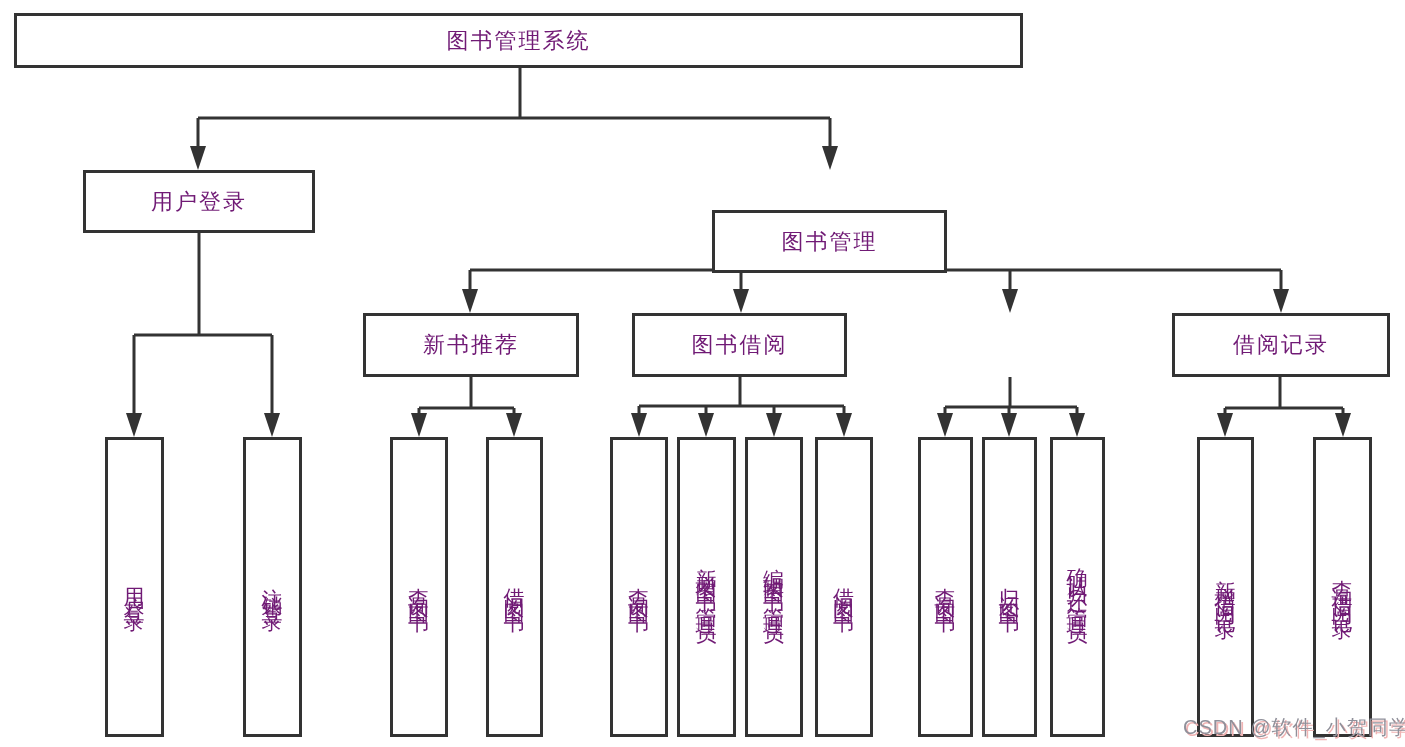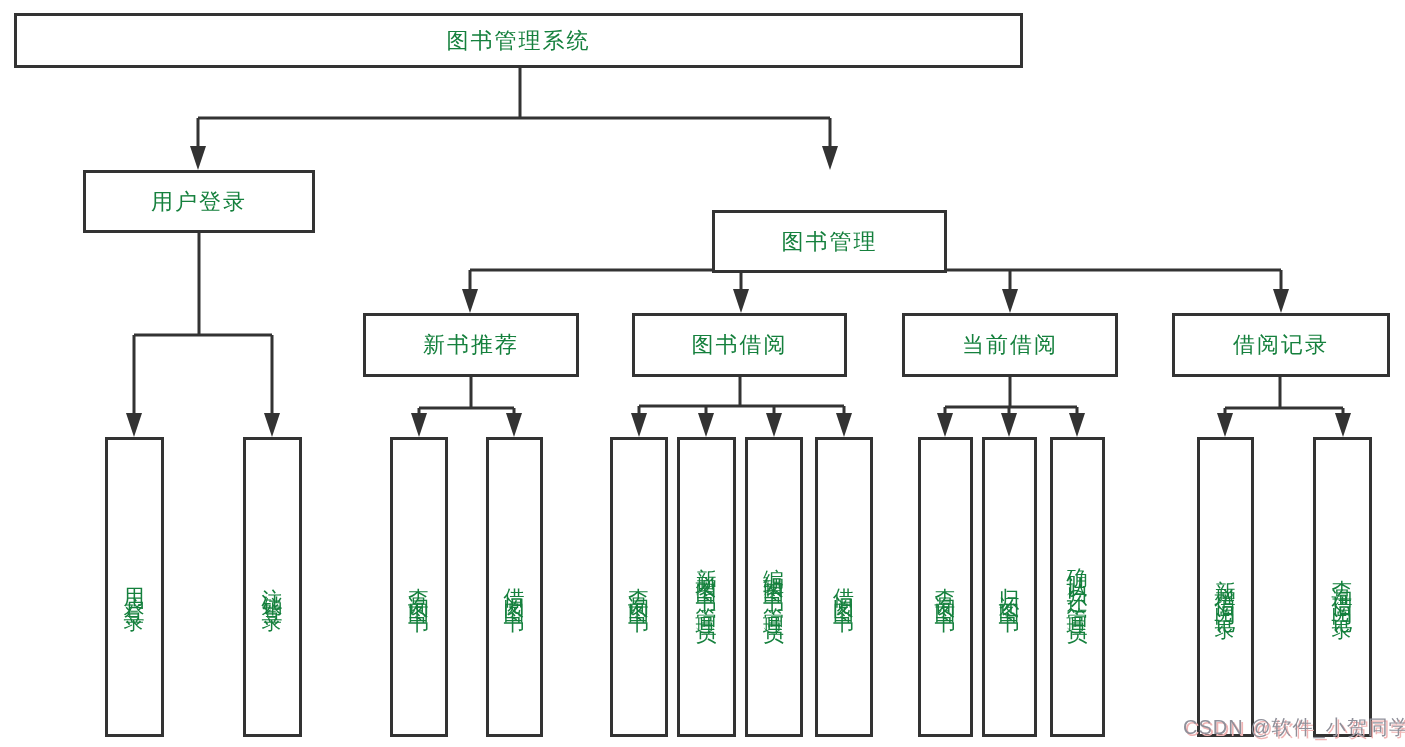--- a/index.html
+++ b/index.html
@@ -24,21 +24,21 @@
     z-index: 1;
   }
   .node {
     position: absolute;
     box-sizing: border-box;
     border: 3px solid #333333;
     background: #ffffff;
     display: flex;
     align-items: center;
     justify-content: center;
-    color: #15803d;
+    color: #701a75;
     z-index: 2;
   }
   .node-h {
     font-size: 22px;
     letter-spacing: 2px;
     white-space: nowrap;
   }
   .node-v {
     font-size: 21px;
   }
@@ -116,23 +116,20 @@
   <div class="node node-h" style="left:712px; top:170px; width:235px; height:63px;margin-top:40px;">
     <span>图书管理</span>
   </div>
 
   <div class="node node-h" style="left:363px; top:313px; width:216px; height:64px;">
     <span>新书推荐</span>
   </div>
   <div class="node node-h" style="left:632px; top:313px; width:215px; height:64px;">
     <span>图书借阅</span>
   </div>
-  <div class="node node-h" style="left:902px; top:313px; width:216px; height:64px;">
-    <span>当前借阅</span>
-  </div>
   <div class="node node-h" style="left:1172px; top:313px; width:218px; height:64px;">
     <span>借阅记录</span>
   </div>
 
   <div class="node node-v" style="left:105px; top:437px; width:59px; height:300px;">
     <span class="vtext">用户登录</span>
   </div>
   <div class="node node-v" style="left:243px; top:437px; width:59px; height:300px;">
     <span class="vtext">注销登录</span>
   </div>

